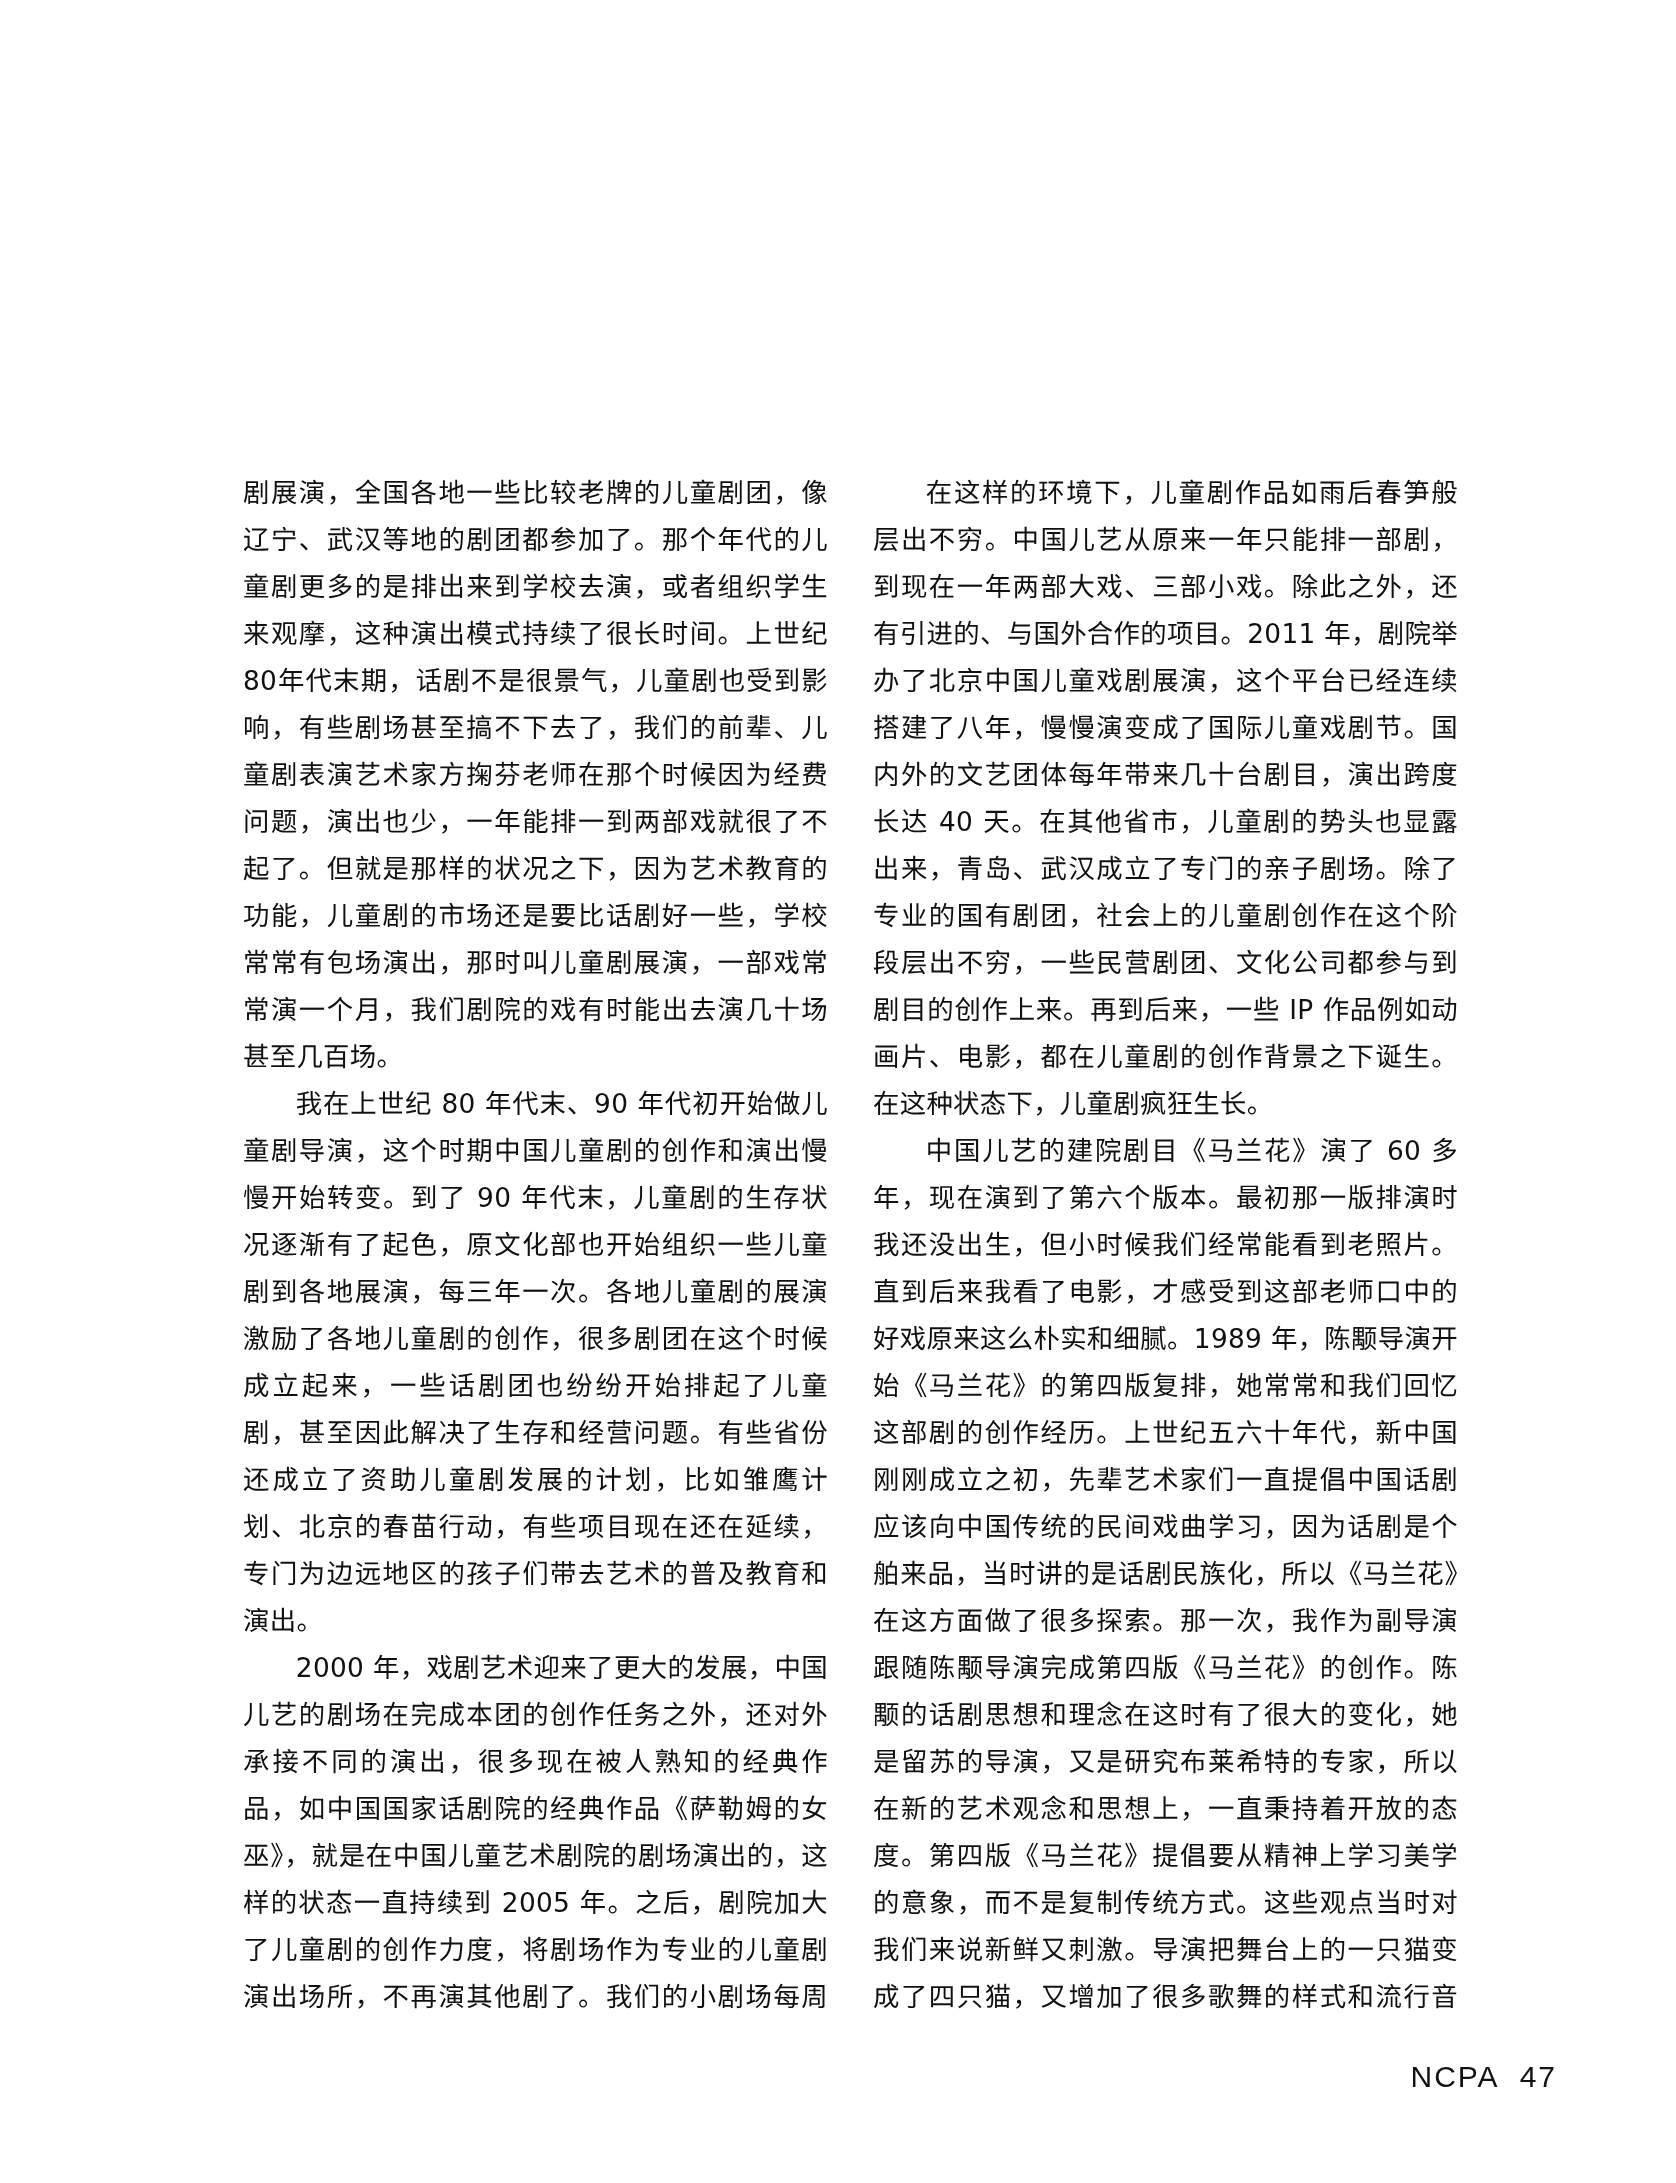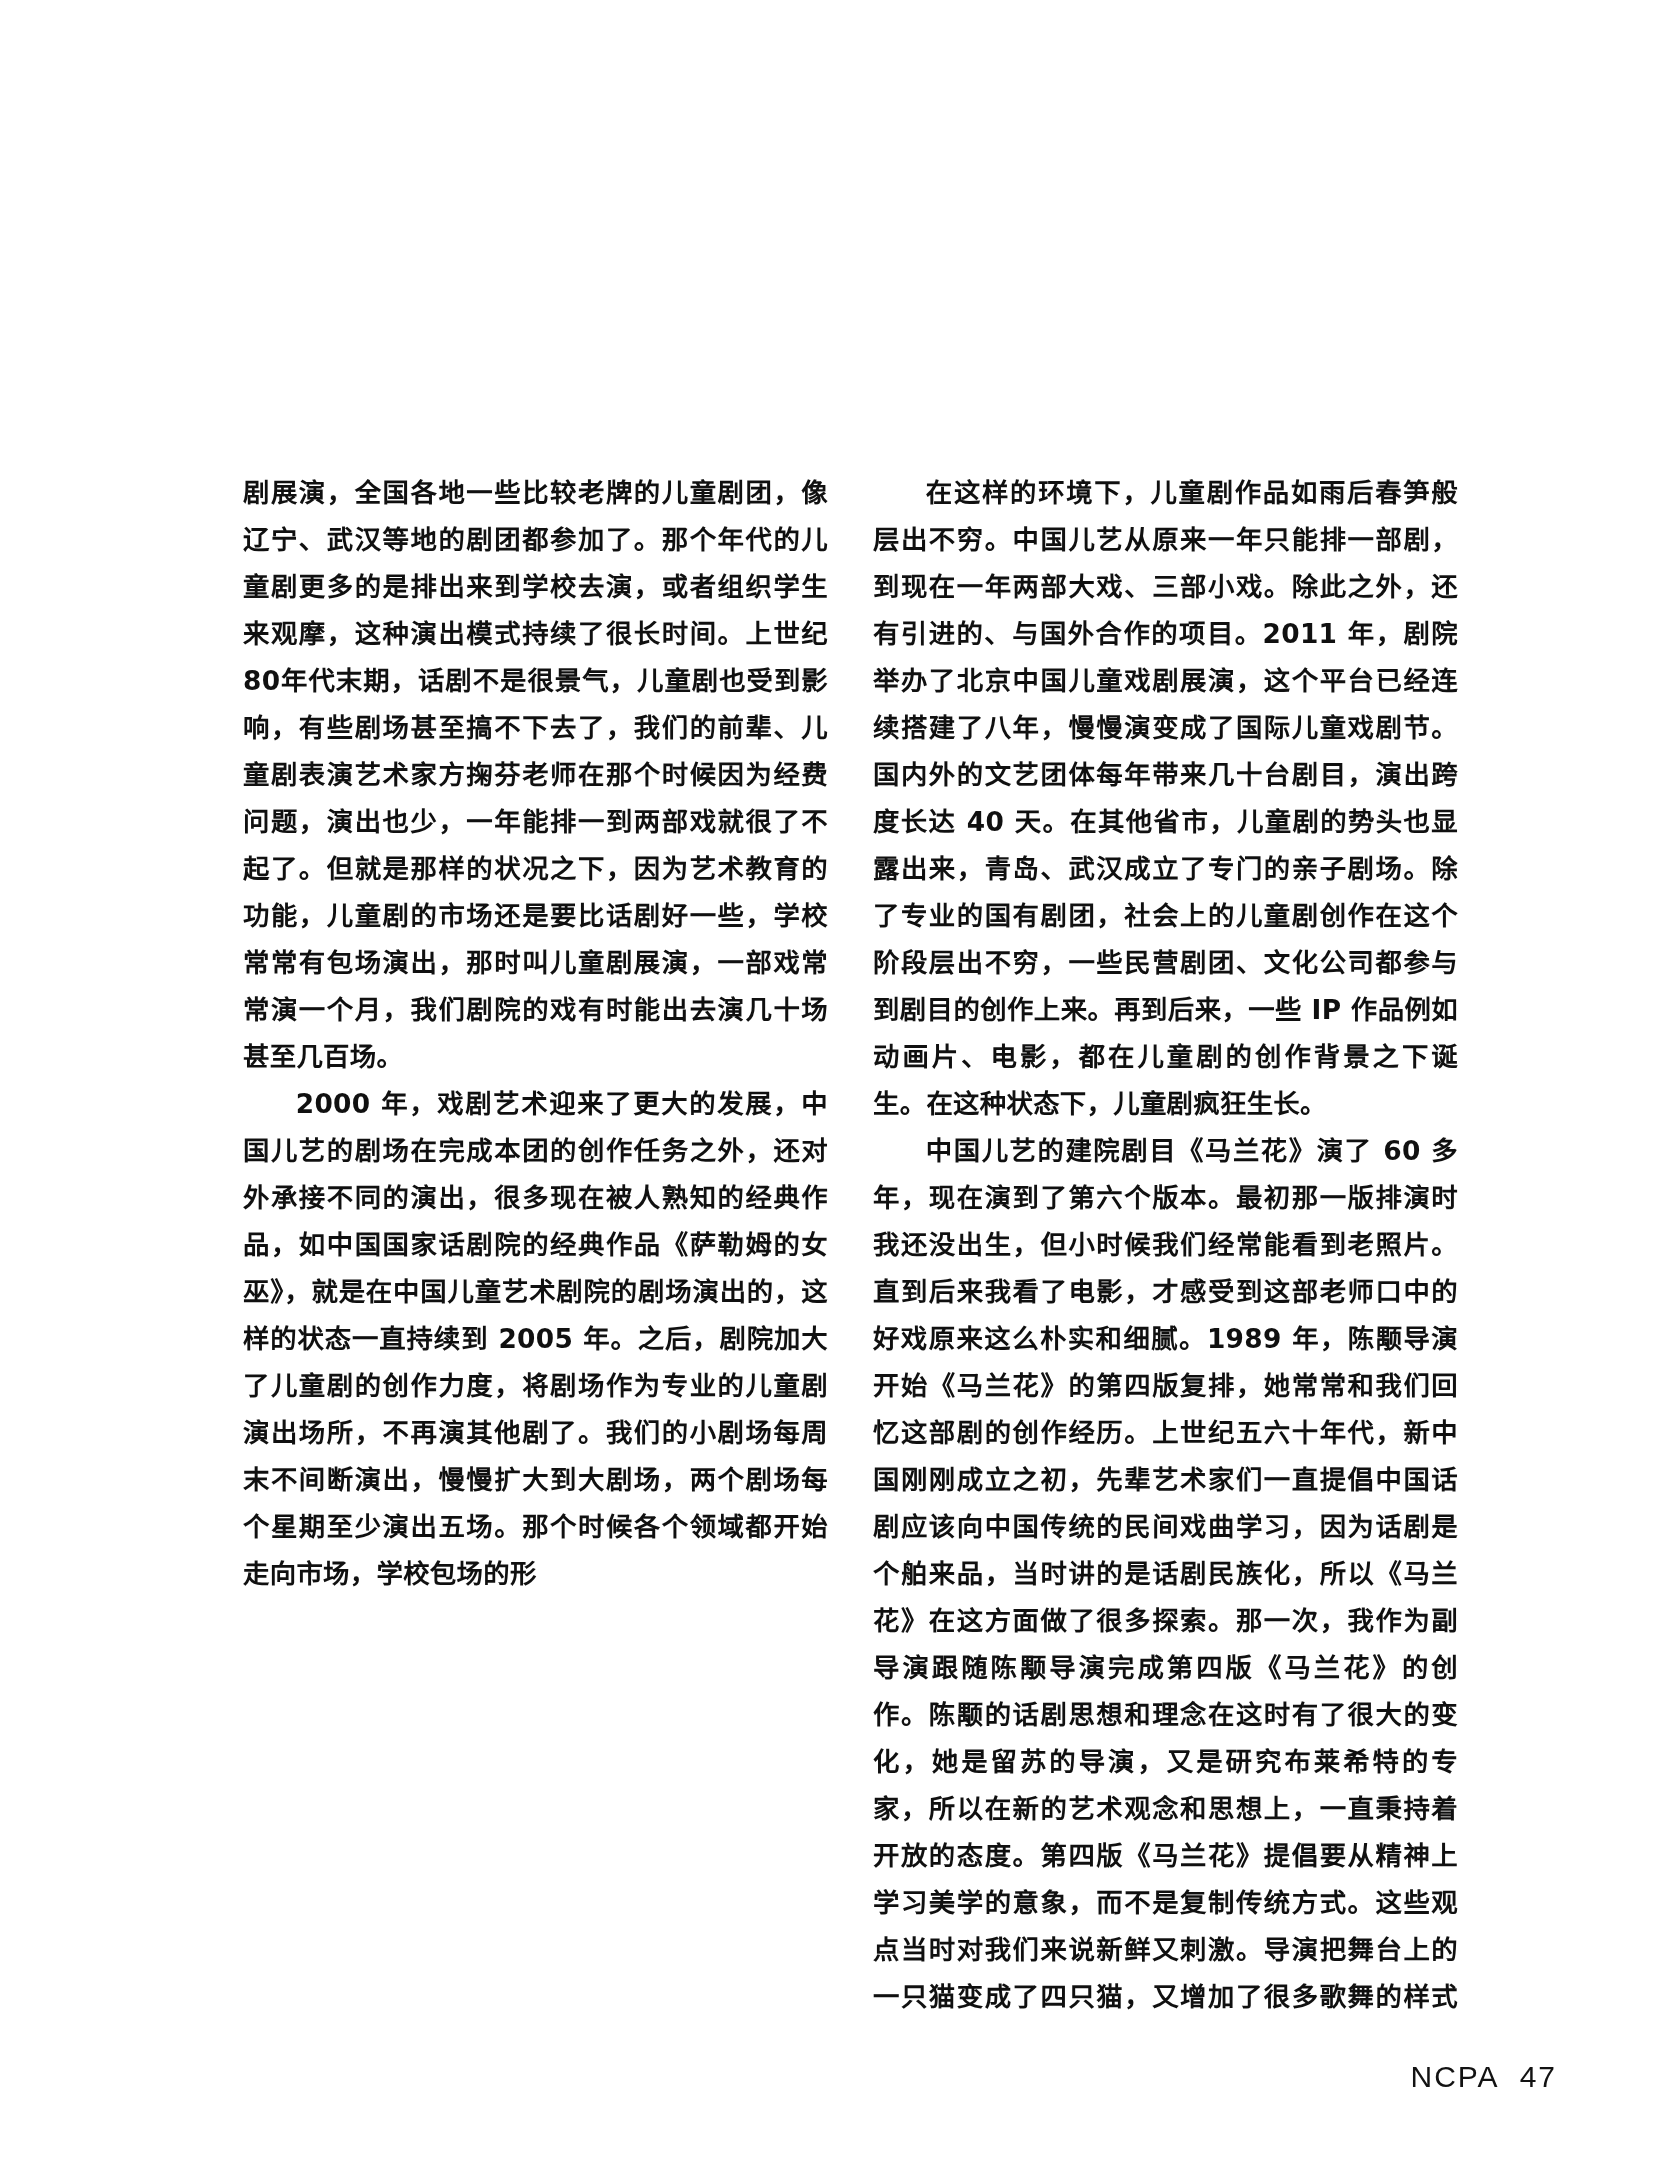--- a/index.html
+++ b/index.html
@@ -19,21 +19,21 @@
   }
   .column {
     position: absolute;
     top: 469px;
     width: 585px;
     height: 1558px;
     overflow: hidden;
     font-size: 26.4px;
     line-height: 47px;
     text-align: justify;
-    font-weight: 700;
+    font-weight: 400;
     letter-spacing: 0.3px;
   }
   .col-left  { left: 243px; }
   .col-right { left: 873px; }
   .para {
     margin: 0;
     padding: 0;
   }
   .para.indent {
     text-indent: 2em;
@@ -54,20 +54,21 @@
     margin-left: 20px;
   }
 </style>
 </head>
 <body>
 
 <div class="page">
 
   <section class="column col-left">
       <p class="para">剧展演，全国各地一些比较老牌的儿童剧团，像辽宁、武汉等地的剧团都参加了。那个年代的儿童剧更多的是排出来到学校去演，或者组织学生来观摩，这种演出模式持续了很长时间。上世纪80年代末期，话剧不是很景气，儿童剧也受到影响，有些剧场甚至搞不下去了，我们的前辈、儿童剧表演艺术家方掬芬老师在那个时候因为经费问题，演出也少，一年能排一到两部戏就很了不起了。但就是那样的状况之下，因为艺术教育的功能，儿童剧的市场还是要比话剧好一些，学校常常有包场演出，那时叫儿童剧展演，一部戏常常演一个月，我们剧院的戏有时能出去演几十场甚至几百场。</p>
+      <p class="para indent">我在上世纪 80 年代末、90 年代初开始做儿童剧导演，这个时期中国儿童剧的创作和演出慢慢开始转变。到了 90 年代末，儿童剧的生存状况逐渐有了起色，原文化部也开始组织一些儿童剧到各地展演，每三年一次。各地儿童剧的展演激励了各地儿童剧的创作，很多剧团在这个时候成立起来，一些话剧团也纷纷开始排起了儿童剧，甚至因此解决了生存和经营问题。有些省份还成立了资助儿童剧发展的计划，比如雏鹰计划、北京的春苗行动，有些项目现在还在延续，专门为边远地区的孩子们带去艺术的普及教育和演出。</p>
       <p class="para indent">2000 年，戏剧艺术迎来了更大的发展，中国儿艺的剧场在完成本团的创作任务之外，还对外承接不同的演出，很多现在被人熟知的经典作品，如中国国家话剧院的经典作品《萨勒姆的女巫》，就是在中国儿童艺术剧院的剧场演出的，这样的状态一直持续到 2005 年。之后，剧院加大了儿童剧的创作力度，将剧场作为专业的儿童剧演出场所，不再演其他剧了。我们的小剧场每周末不间断演出，慢慢扩大到大剧场，两个剧场每个星期至少演出五场。那个时候各个领域都开始走向市场，学校包场的形</p>
     </section>
 
   <section class="column col-right">
       <p class="para indent">在这样的环境下，儿童剧作品如雨后春笋般层出不穷。中国儿艺从原来一年只能排一部剧，到现在一年两部大戏、三部小戏。除此之外，还有引进的、与国外合作的项目。2011 年，剧院举办了北京中国儿童戏剧展演，这个平台已经连续搭建了八年，慢慢演变成了国际儿童戏剧节。国内外的文艺团体每年带来几十台剧目，演出跨度长达 40 天。在其他省市，儿童剧的势头也显露出来，青岛、武汉成立了专门的亲子剧场。除了专业的国有剧团，社会上的儿童剧创作在这个阶段层出不穷，一些民营剧团、文化公司都参与到剧目的创作上来。再到后来，一些 IP 作品例如动画片、电影，都在儿童剧的创作背景之下诞生。在这种状态下，儿童剧疯狂生长。</p>
       <p class="para indent">中国儿艺的建院剧目《马兰花》演了 60 多年，现在演到了第六个版本。最初那一版排演时我还没出生，但小时候我们经常能看到老照片。直到后来我看了电影，才感受到这部老师口中的好戏原来这么朴实和细腻。1989 年，陈颙导演开始《马兰花》的第四版复排，她常常和我们回忆这部剧的创作经历。上世纪五六十年代，新中国刚刚成立之初，先辈艺术家们一直提倡中国话剧应该向中国传统的民间戏曲学习，因为话剧是个舶来品，当时讲的是话剧民族化，所以《马兰花》在这方面做了很多探索。那一次，我作为副导演跟随陈颙导演完成第四版《马兰花》的创作。陈颙的话剧思想和理念在这时有了很大的变化，她是留苏的导演，又是研究布莱希特的专家，所以在新的艺术观念和思想上，一直秉持着开放的态度。第四版《马兰花》提倡要从精神上学习美学的意象，而不是复制传统方式。这些观点当时对我们来说新鲜又刺激。导演把舞台上的一只猫变成了四只猫，又增加了很多歌舞的样式和流行音乐，相比起之前更偏向戏曲的风格，有了形式和</p>
     </section>
 
   <div class="folio">
     <span>NCPA</span><span class="pageno">47</span>

